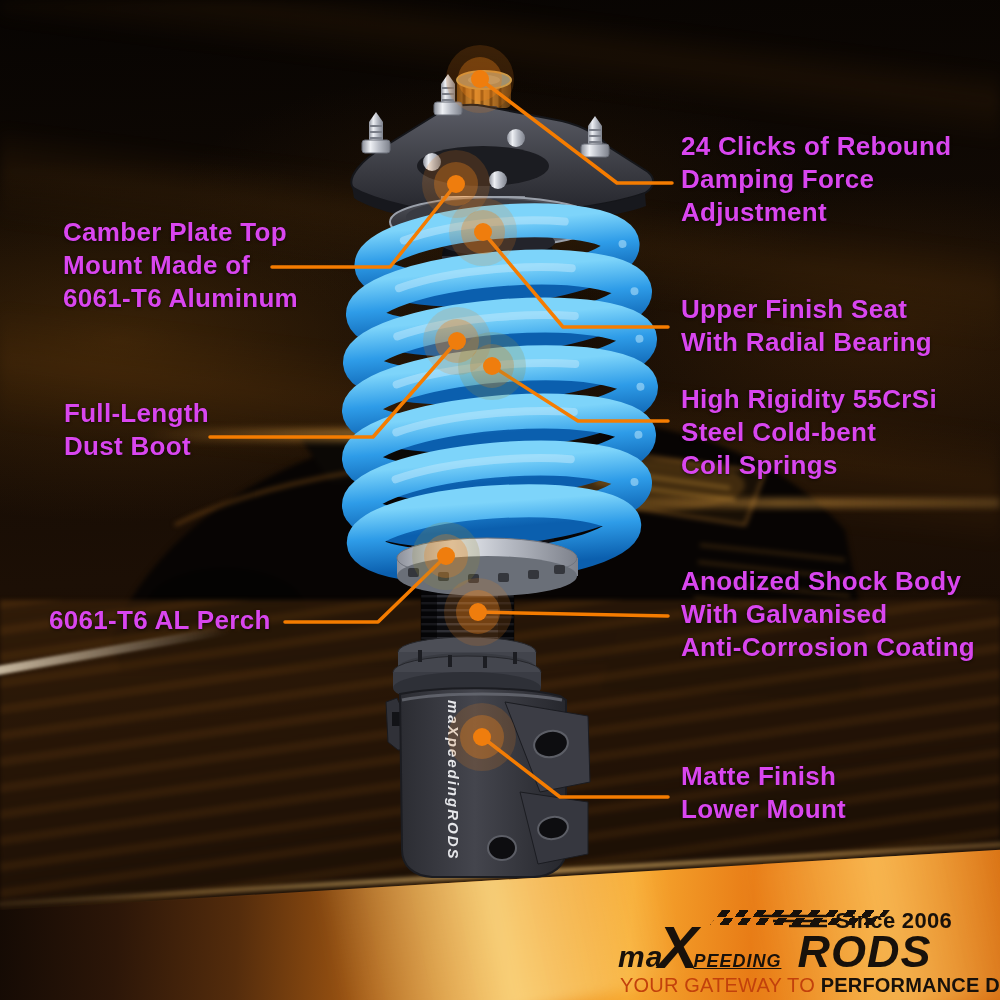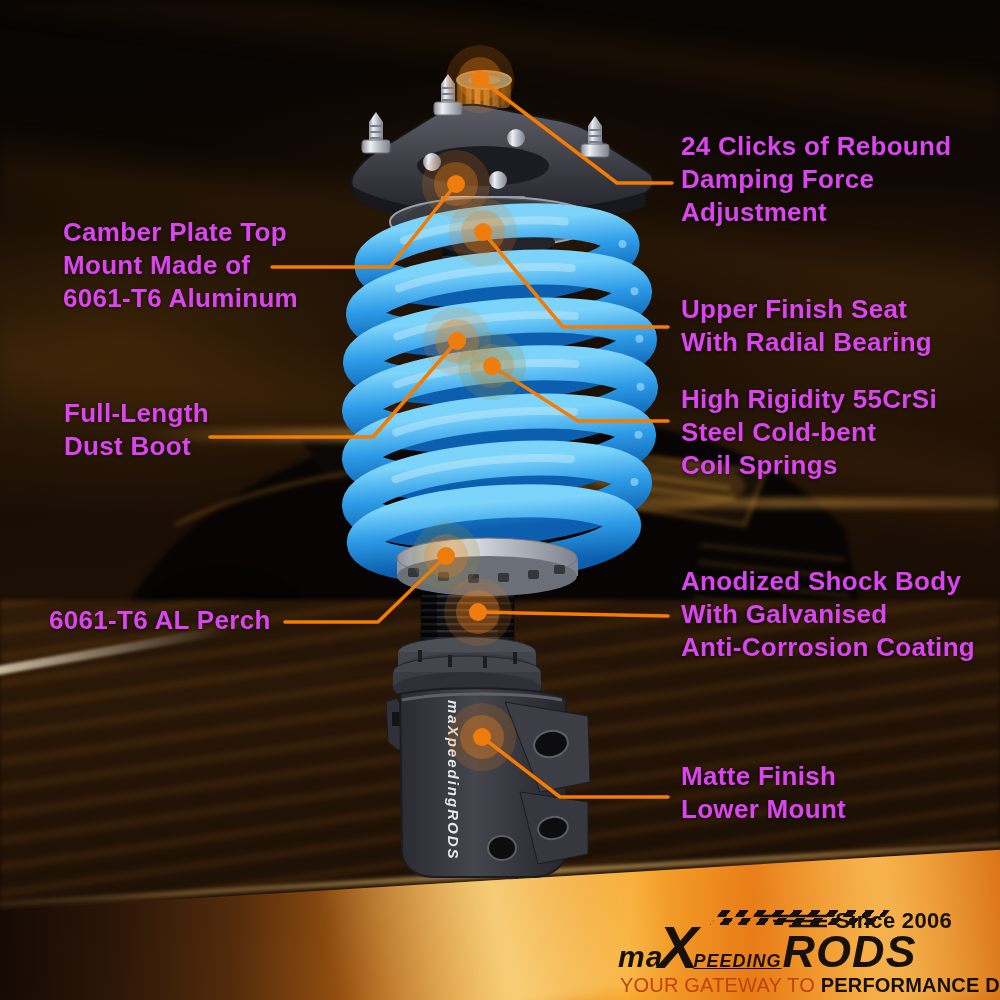--- a/index.html
+++ b/index.html
@@ -60,21 +60,21 @@
 
   
   .brand{position:absolute;left:618px;top:908px;width:340px;color:#18110b;}
   .since-row{position:absolute;right:6px;top:0;display:flex;align-items:center;gap:6px;}
   .since-text{font-size:22px;font-weight:600;letter-spacing:.3px;}
   .wordmark{position:absolute;left:0;top:18px;display:flex;align-items:flex-end;
     font-style:italic;white-space:nowrap;}
   .wm-ma{font-size:30px;font-weight:800;letter-spacing:1px;line-height:.8;}
   .wm-x{font-size:60px;font-weight:900;line-height:.72;margin:0 -5px;}
   .wm-peeding{font-size:18px;font-weight:800;letter-spacing:1px;line-height:.82;text-decoration:underline;}
-  .wm-rods{font-size:45px;font-weight:900;letter-spacing:1px;line-height:.76;margin-left:1px;}
+  .wm-rods{font-size:45px;font-weight:900;letter-spacing:1px;line-height:.76;margin-left:16px;}
   .checker{position:absolute;left:98px;top:2px;width:168px;height:15px;transform:skewX(-38deg);}
   .checker-row{height:7px;}
   .checker-row.r1{background:repeating-linear-gradient(90deg,#18110b 0 9px,transparent 9px 18px);}
   .checker-row.r2{background:repeating-linear-gradient(90deg,transparent 0 9px,#18110b 9px 18px);margin-top:1px;}
   .tagline{position:absolute;left:2px;top:66px;font-size:20px;letter-spacing:.2px;white-space:nowrap;}
   .tag-reg{font-weight:500;color:#c2410c;}
   .tag-bold{font-weight:800;color:#18110b;}
 </style>
 </head>
 <body>

